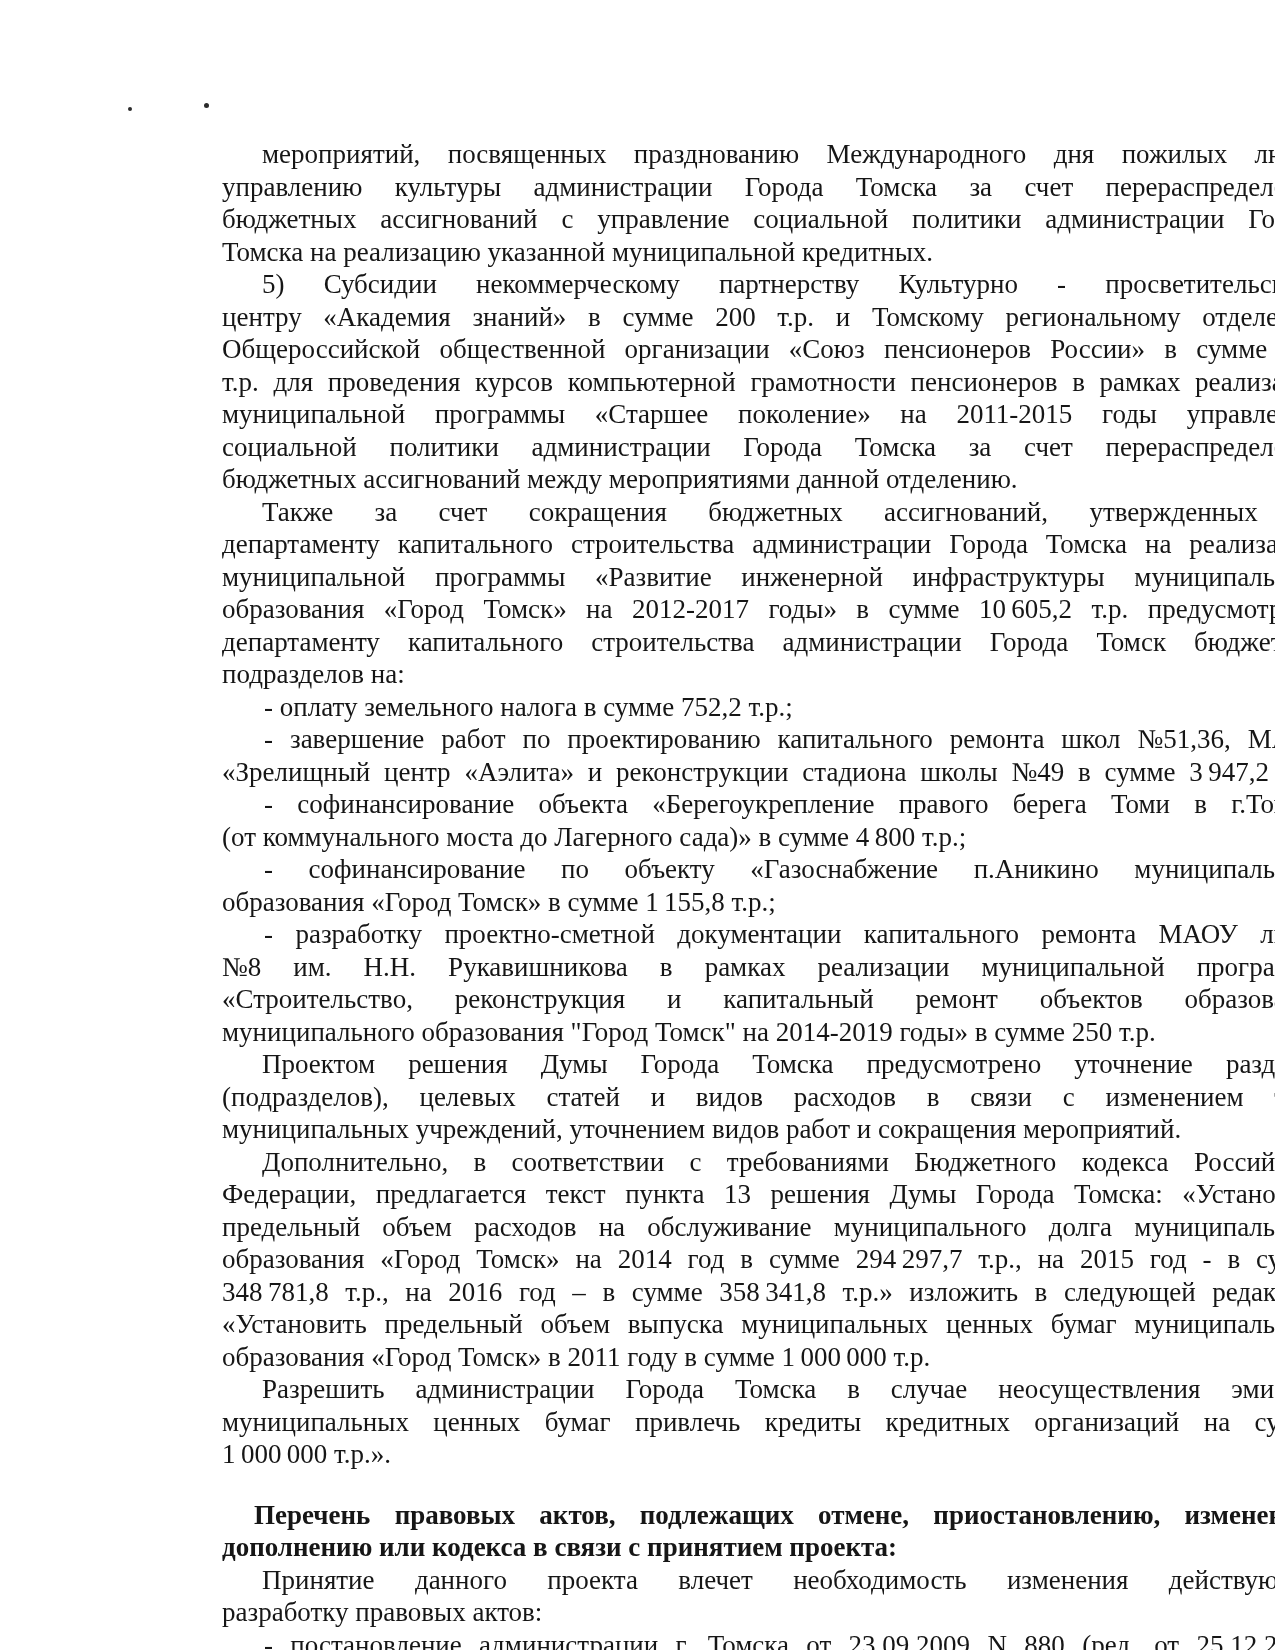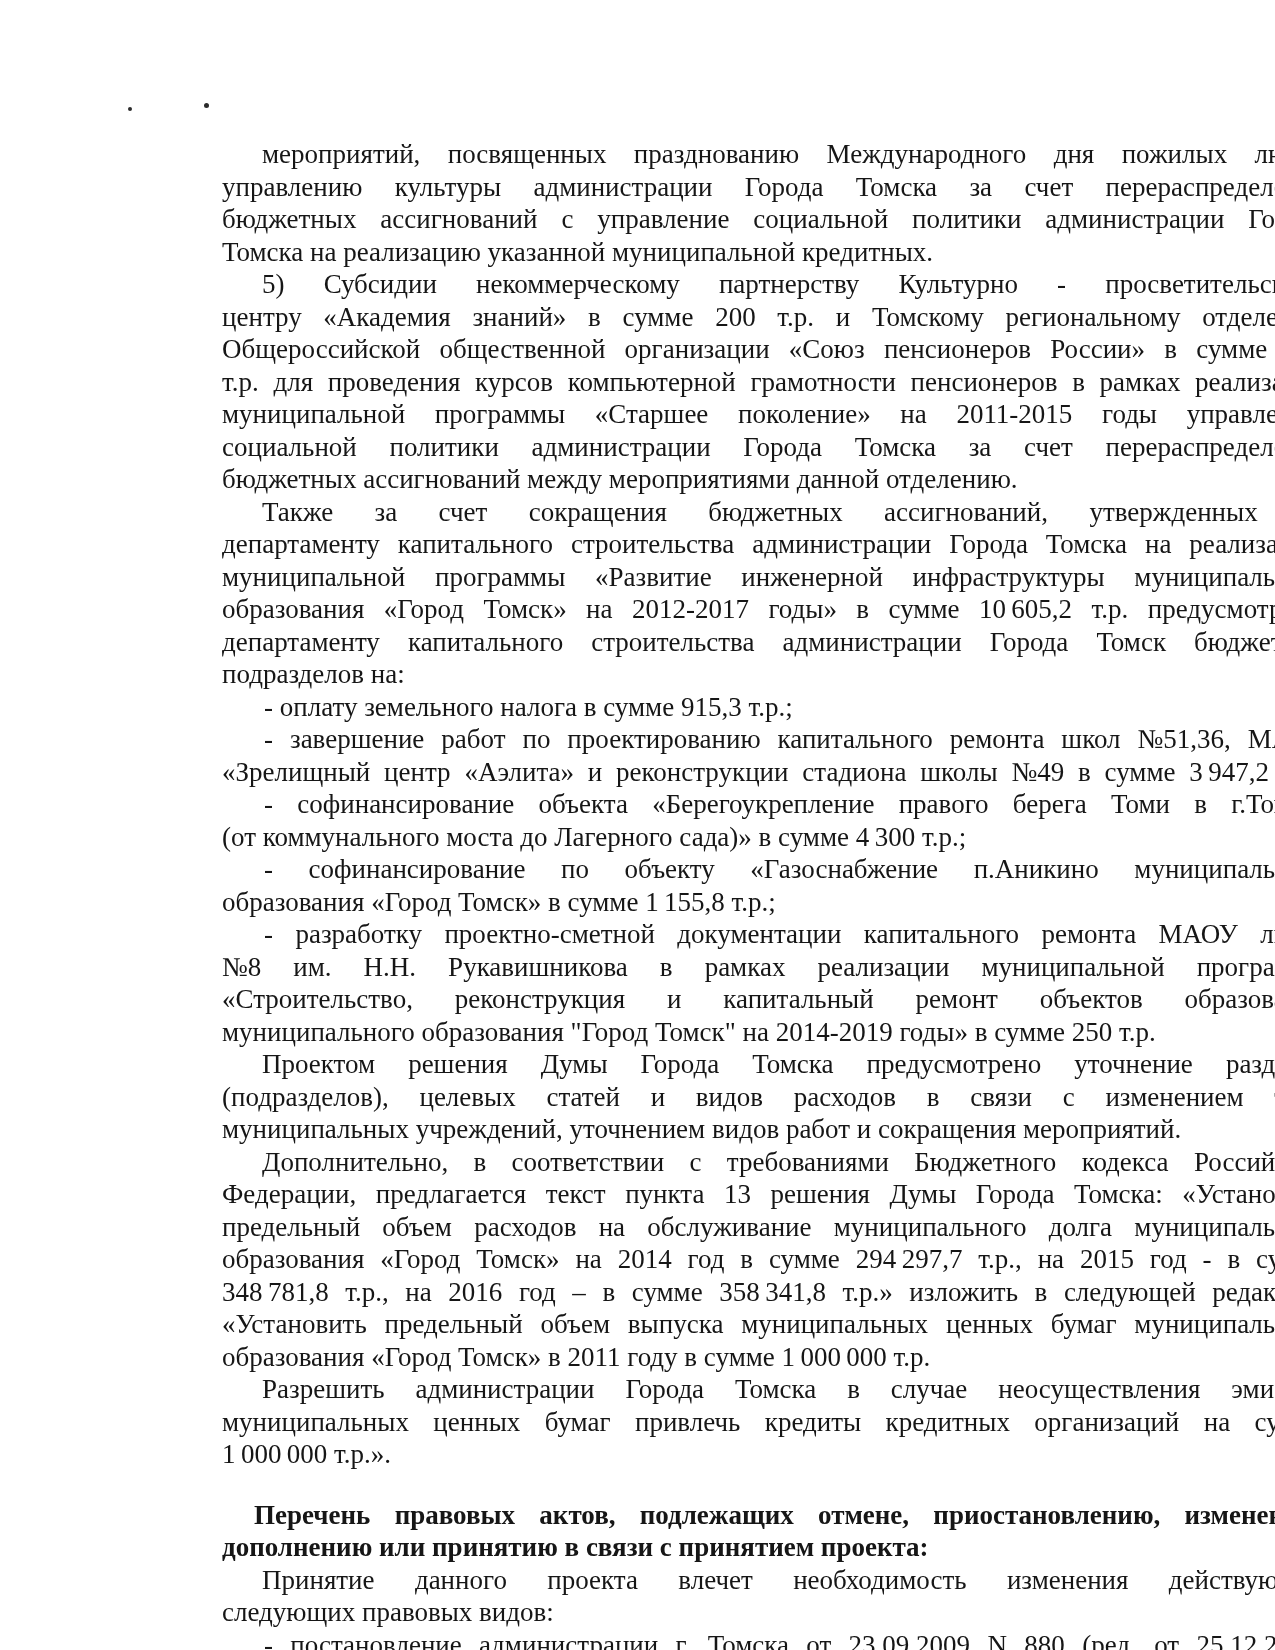--- a/index.html
+++ b/index.html
@@ -56,45 +56,45 @@
       <div class="line ind-cont" style="word-spacing: 7.90972px;"><span>т.р. для проведения курсов компьютерной грамотности пенсионеров в рамках реализации</span></div>
       <div class="line ind-cont" style="word-spacing: 22.8862px;"><span>муниципальной программы «Старшее поколение» на 2011-2015 годы управлению</span></div>
       <div class="line ind-cont" style="word-spacing: 25.9598px;"><span>социальной политики администрации Города Томска за счет перераспределения</span></div>
       <div class="line ind-cont"><span>бюджетных ассигнований между мероприятиями данной отделению.</span></div>
       <div class="line ind-first" style="word-spacing: 34.6183px;"><span>Также за счет сокращения бюджетных ассигнований, утвержденных по</span></div>
       <div class="line ind-cont" style="word-spacing: 11.1786px;"><span>департаменту капитального строительства администрации Города Томска на реализацию</span></div>
       <div class="line ind-cont" style="word-spacing: 22.9812px;"><span>муниципальной программы «Развитие инженерной инфраструктуры муниципального</span></div>
       <div class="line ind-cont" style="word-spacing: 12.6984px;"><span>образования «Город Томск» на 2012-2017 годы» в сумме 10 605,2 т.р. предусмотрены</span></div>
       <div class="line ind-cont" style="word-spacing: 21.2943px;"><span>департаменту капитального строительства администрации Города Томск бюджетные</span></div>
       <div class="line ind-cont"><span>подразделов на:</span></div>
-      <div class="line ind-bullet"><span>- оплату земельного налога в сумме 915,3 т.р.;</span></div>
+      <div class="line ind-bullet"><span>- оплату земельного налога в сумме 752,2 т.р.;</span></div>
       <div class="line ind-bullet" style="word-spacing: 10.2222px;"><span>- завершение работ по проектированию капитального ремонта школ №51,36, МАОУ</span></div>
       <div class="line ind-cont" style="word-spacing: 7.0554px;"><span>«Зрелищный центр «Аэлита» и реконструкции стадиона школы №49 в сумме 3 947,2 т.р.;</span></div>
       <div class="line ind-bullet" style="word-spacing: 17.5137px;"><span>- софинансирование объекта «Берегоукрепление правого берега Томи в г.Томске</span></div>
-      <div class="line ind-cont"><span>(от коммунального моста до Лагерного сада)» в сумме 4 300 т.р.;</span></div>
+      <div class="line ind-cont"><span>(от коммунального моста до Лагерного сада)» в сумме 4 800 т.р.;</span></div>
       <div class="line ind-bullet" style="word-spacing: 28.7969px;"><span>- софинансирование по объекту «Газоснабжение п.Аникино муниципального</span></div>
       <div class="line ind-cont"><span>образования «Город Томск» в сумме 1 155,8 т.р.;</span></div>
       <div class="line ind-bullet" style="word-spacing: 15.6719px;"><span>- разработку проектно-сметной документации капитального ремонта МАОУ лицея</span></div>
       <div class="line ind-cont" style="word-spacing: 25.2754px;"><span>№8 им. Н.Н. Рукавишникова в рамках реализации муниципальной программы</span></div>
       <div class="line ind-cont" style="word-spacing: 35.1094px;"><span>«Строительство, реконструкция и капитальный ремонт объектов образования</span></div>
       <div class="line ind-cont"><span>муниципального образования "Город Томск" на 2014-2019 годы» в сумме 250 т.р.</span></div>
       <div class="line ind-first" style="word-spacing: 26.2946px;"><span>Проектом решения Думы Города Томска предусмотрено уточнение разделов</span></div>
       <div class="line ind-cont" style="word-spacing: 23.9391px;"><span>(подразделов), целевых статей и видов расходов в связи с изменением типа</span></div>
       <div class="line ind-cont"><span>муниципальных учреждений, уточнением видов работ и сокращения мероприятий.</span></div>
       <div class="line ind-first" style="word-spacing: 18.6071px;"><span>Дополнительно, в соответствии с требованиями Бюджетного кодекса Российской</span></div>
       <div class="line ind-cont" style="word-spacing: 12.7622px;"><span>Федерации, предлагается текст пункта 13 решения Думы Города Томска: «Установить</span></div>
       <div class="line ind-cont" style="word-spacing: 15.471px;"><span>предельный объем расходов на обслуживание муниципального долга муниципального</span></div>
       <div class="line ind-cont" style="word-spacing: 9.125px;"><span>образования «Город Томск» на 2014 год в сумме 294 297,7 т.р., на 2015 год - в сумме</span></div>
       <div class="line ind-cont" style="word-spacing: 9.82812px;"><span>348 781,8 т.р., на 2016 год – в сумме 358 341,8 т.р.» изложить в следующей редакции:</span></div>
       <div class="line ind-cont" style="word-spacing: 11.0536px;"><span>«Установить предельный объем выпуска муниципальных ценных бумаг муниципального</span></div>
       <div class="line ind-cont"><span>образования «Город Томск» в 2011 году в сумме 1 000 000 т.р.</span></div>
       <div class="line ind-first" style="word-spacing: 24.1585px;"><span>Разрешить администрации Города Томска в случае неосуществления эмиссии</span></div>
       <div class="line ind-cont" style="word-spacing: 17.6602px;"><span>муниципальных ценных бумаг привлечь кредиты кредитных организаций на сумму</span></div>
       <div class="line ind-cont"><span>1 000 000 т.р.».</span></div>
       <div class="line ind-head bold" style="margin-top: 28px; word-spacing: 17.5182px;"><span>Перечень правовых актов, подлежащих отмене, приостановлению, изменению,</span></div>
-      <div class="line ind-cont bold"><span>дополнению или принятию в связи с принятием проекта:</span></div>
+      <div class="line ind-cont bold"><span>дополнению или кодекса в связи с принятием проекта:</span></div>
       <div class="line ind-first" style="word-spacing: 33.6042px;"><span>Принятие данного проекта влечет необходимость изменения действующих</span></div>
-      <div class="line ind-cont"><span>следующих правовых видов:</span></div>
+      <div class="line ind-cont"><span>разработку правовых актов:</span></div>
       <div class="line ind-bullet" style="word-spacing: 10.6165px;"><span>- постановление администрации г. Томска от 23.09.2009 N 880 (ред. от 25.12.2013)</span></div>
     </div>
 <div class="speck" style="left: 128px; top: 107px; width: 4px; height: 4px;"></div>
     <div class="speck" style="left: 204px; top: 103px; width: 5px; height: 5px;"></div>
   </div>
 
 </body></html>

